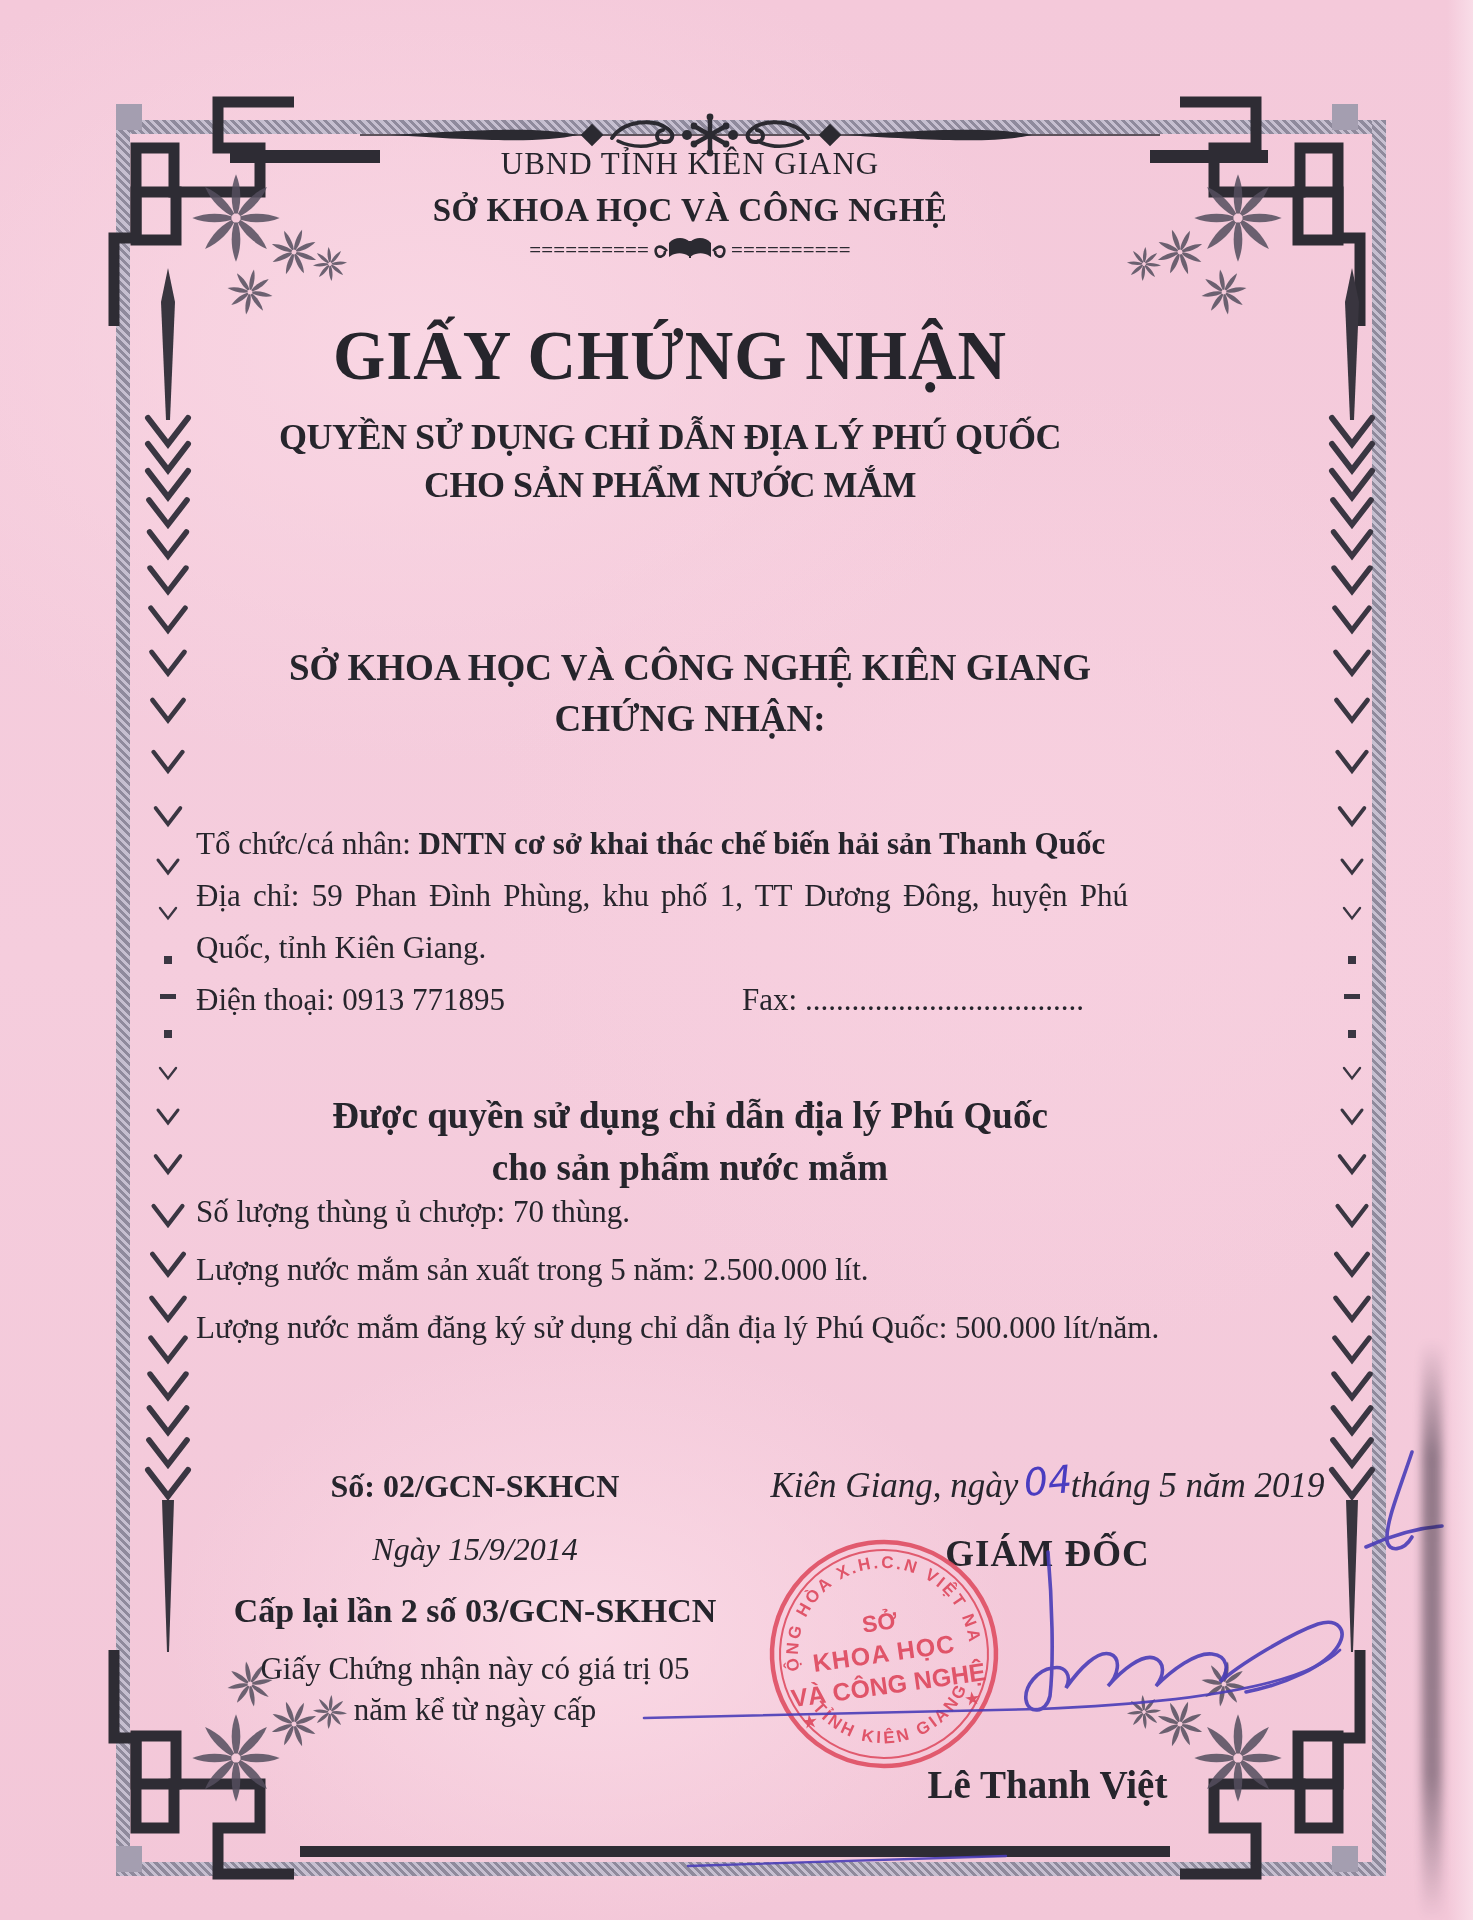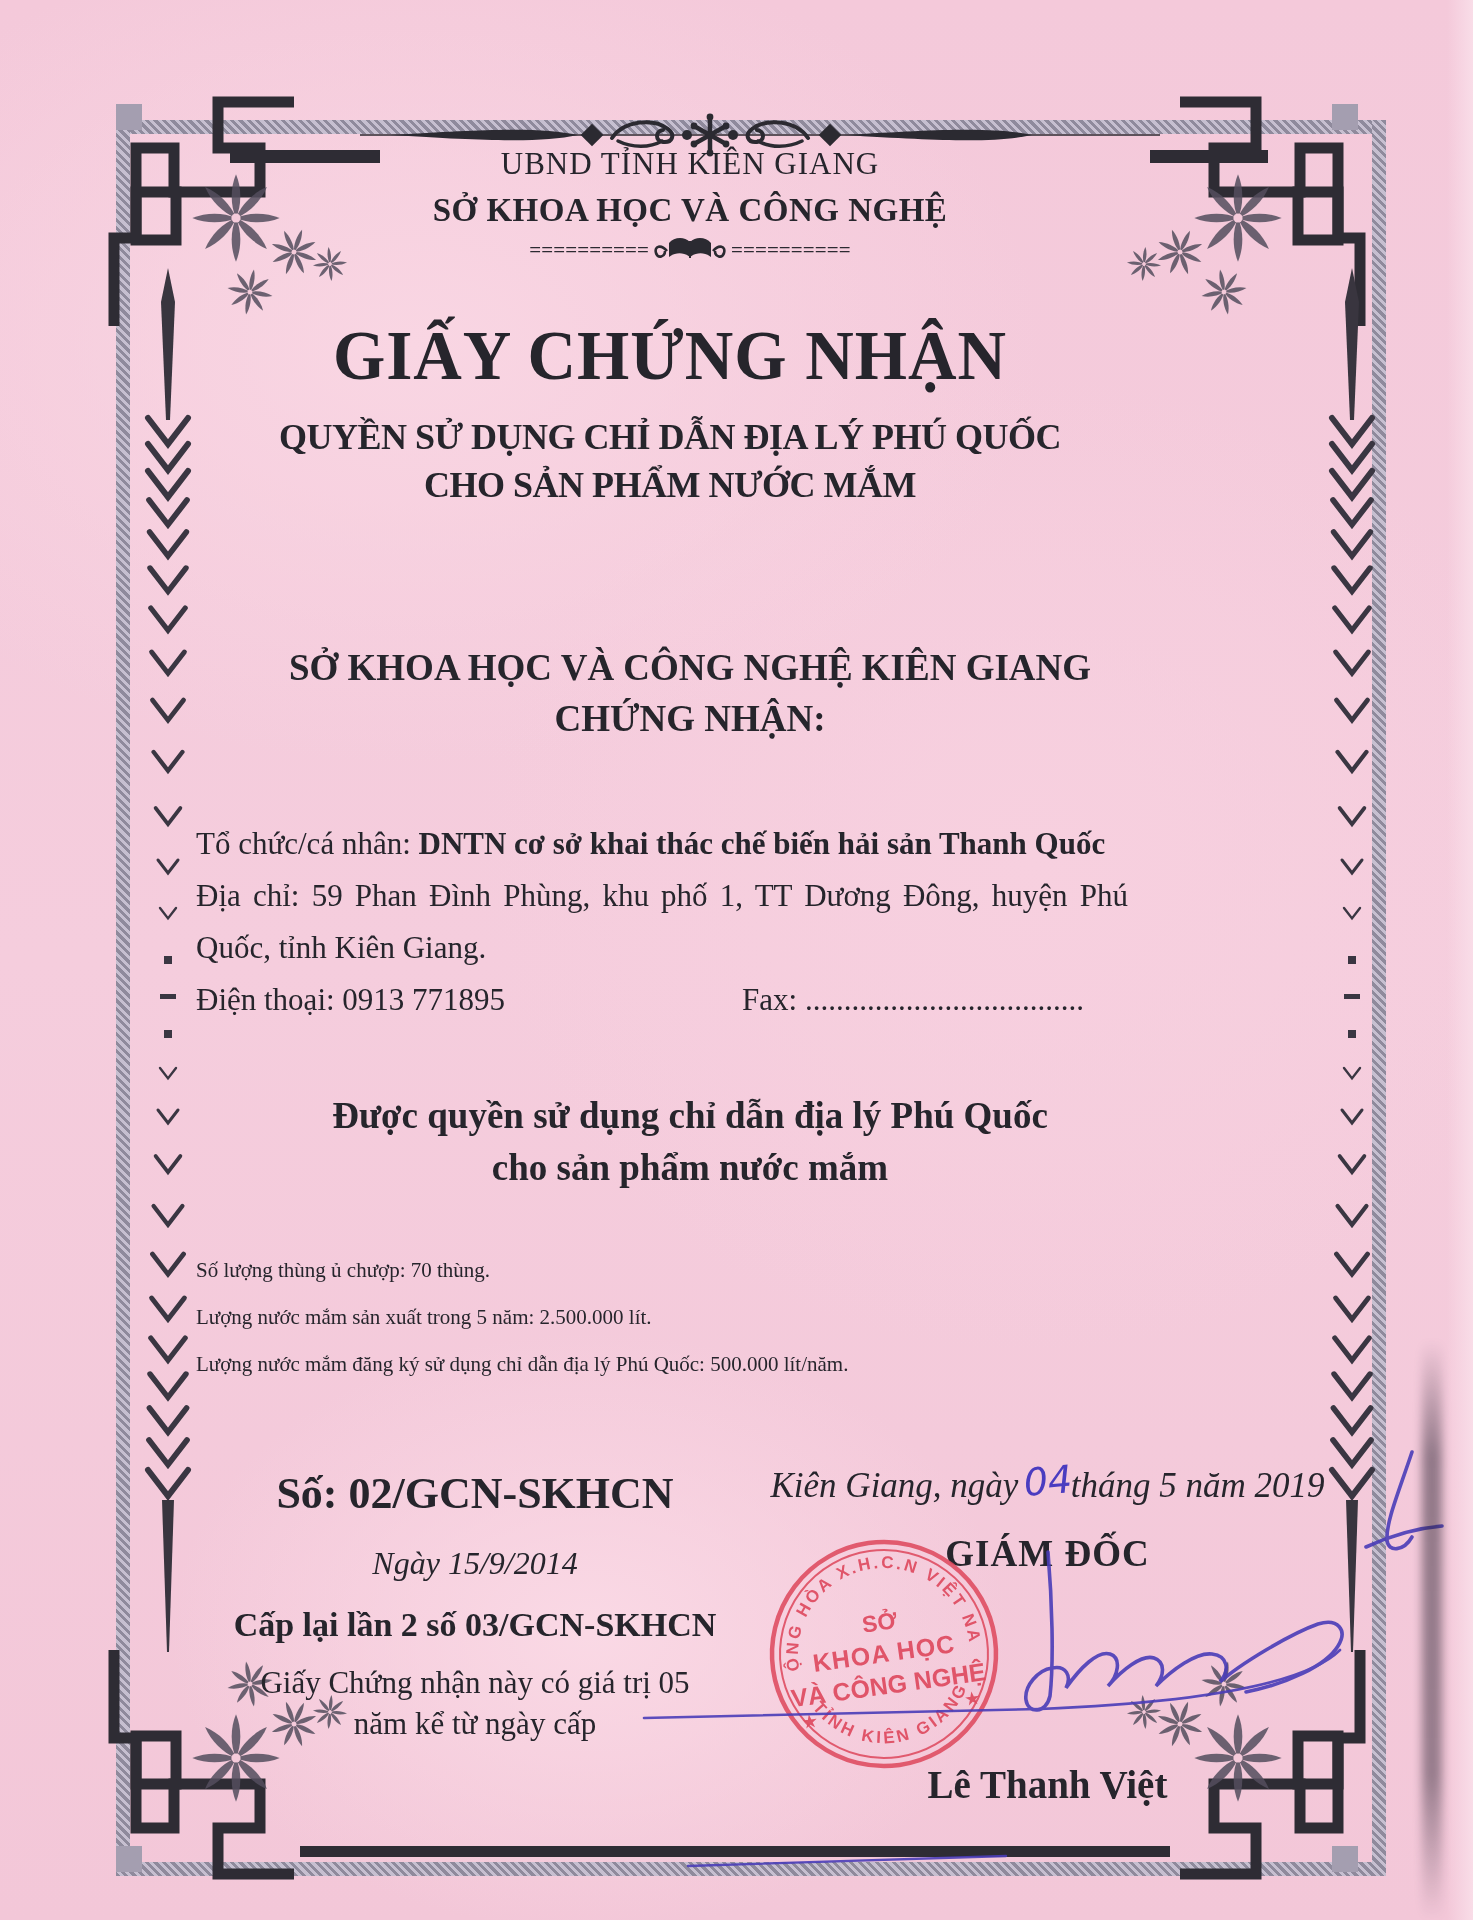--- a/index.html
+++ b/index.html
@@ -35,24 +35,24 @@
   .certify-l{font-size:37px;font-weight:bold;}
   .certify-l.l2{margin-top:8px;}
   .info-block{position:absolute;top:818px;left:196px;width:932px;font-size:31px;line-height:52px;}
   .info-block p{margin:0;}
   .addr{text-align:justify;}
   .nowrap{white-space:nowrap;}
   .bold{font-weight:bold;}
   .phone-row{display:flex;}
   .phone-part{display:inline-block;width:546px;}
   .grant-block{position:absolute;top:1090px;left:190px;width:1000px;font-weight:bold;font-size:37px;line-height:52px;}
-  .details-block{position:absolute;top:1258px;left:196px;width:1060px;font-size:21px;}
+  .details-block{position:absolute;top:1194px;left:196px;width:1060px;font-size:31px;}
   .details-block p{margin:0 0 22px 0;white-space:nowrap;}
   .issue-block{position:absolute;top:1468px;left:232px;width:486px;text-align:center;}
-  .issue-no{font-size:44px;font-weight:bold;}
+  .issue-no{font-size:32px;font-weight:bold;}
   .issue-date{font-size:32px;margin-top:26px;font-style:italic;}
   .issue-re{font-size:34px;font-weight:bold;margin-top:24px;}
   .issue-val{font-size:31px;margin-top:18px;line-height:41px;}
   .sign-block{position:absolute;top:1462px;left:735px;width:625px;text-align:center;}
   .date-line{font-size:35px;font-style:italic;white-space:nowrap;}
   .hand-day{font-family:"DejaVu Sans",sans-serif;font-style:italic;color:#4a3cc0;font-size:38px;
             display:inline-block;transform:rotate(-5deg) translateY(-3px);margin:0 -2px 0 6px;}
   .director{font-size:37px;font-weight:bold;margin-top:26px;letter-spacing:1px;}
   .signer-name{position:absolute;top:1762px;left:735px;width:625px;text-align:center;font-size:39px;font-weight:bold;}
   .stamp-svg{position:absolute;left:760px;top:1530px;transform:rotate(-8deg);}

